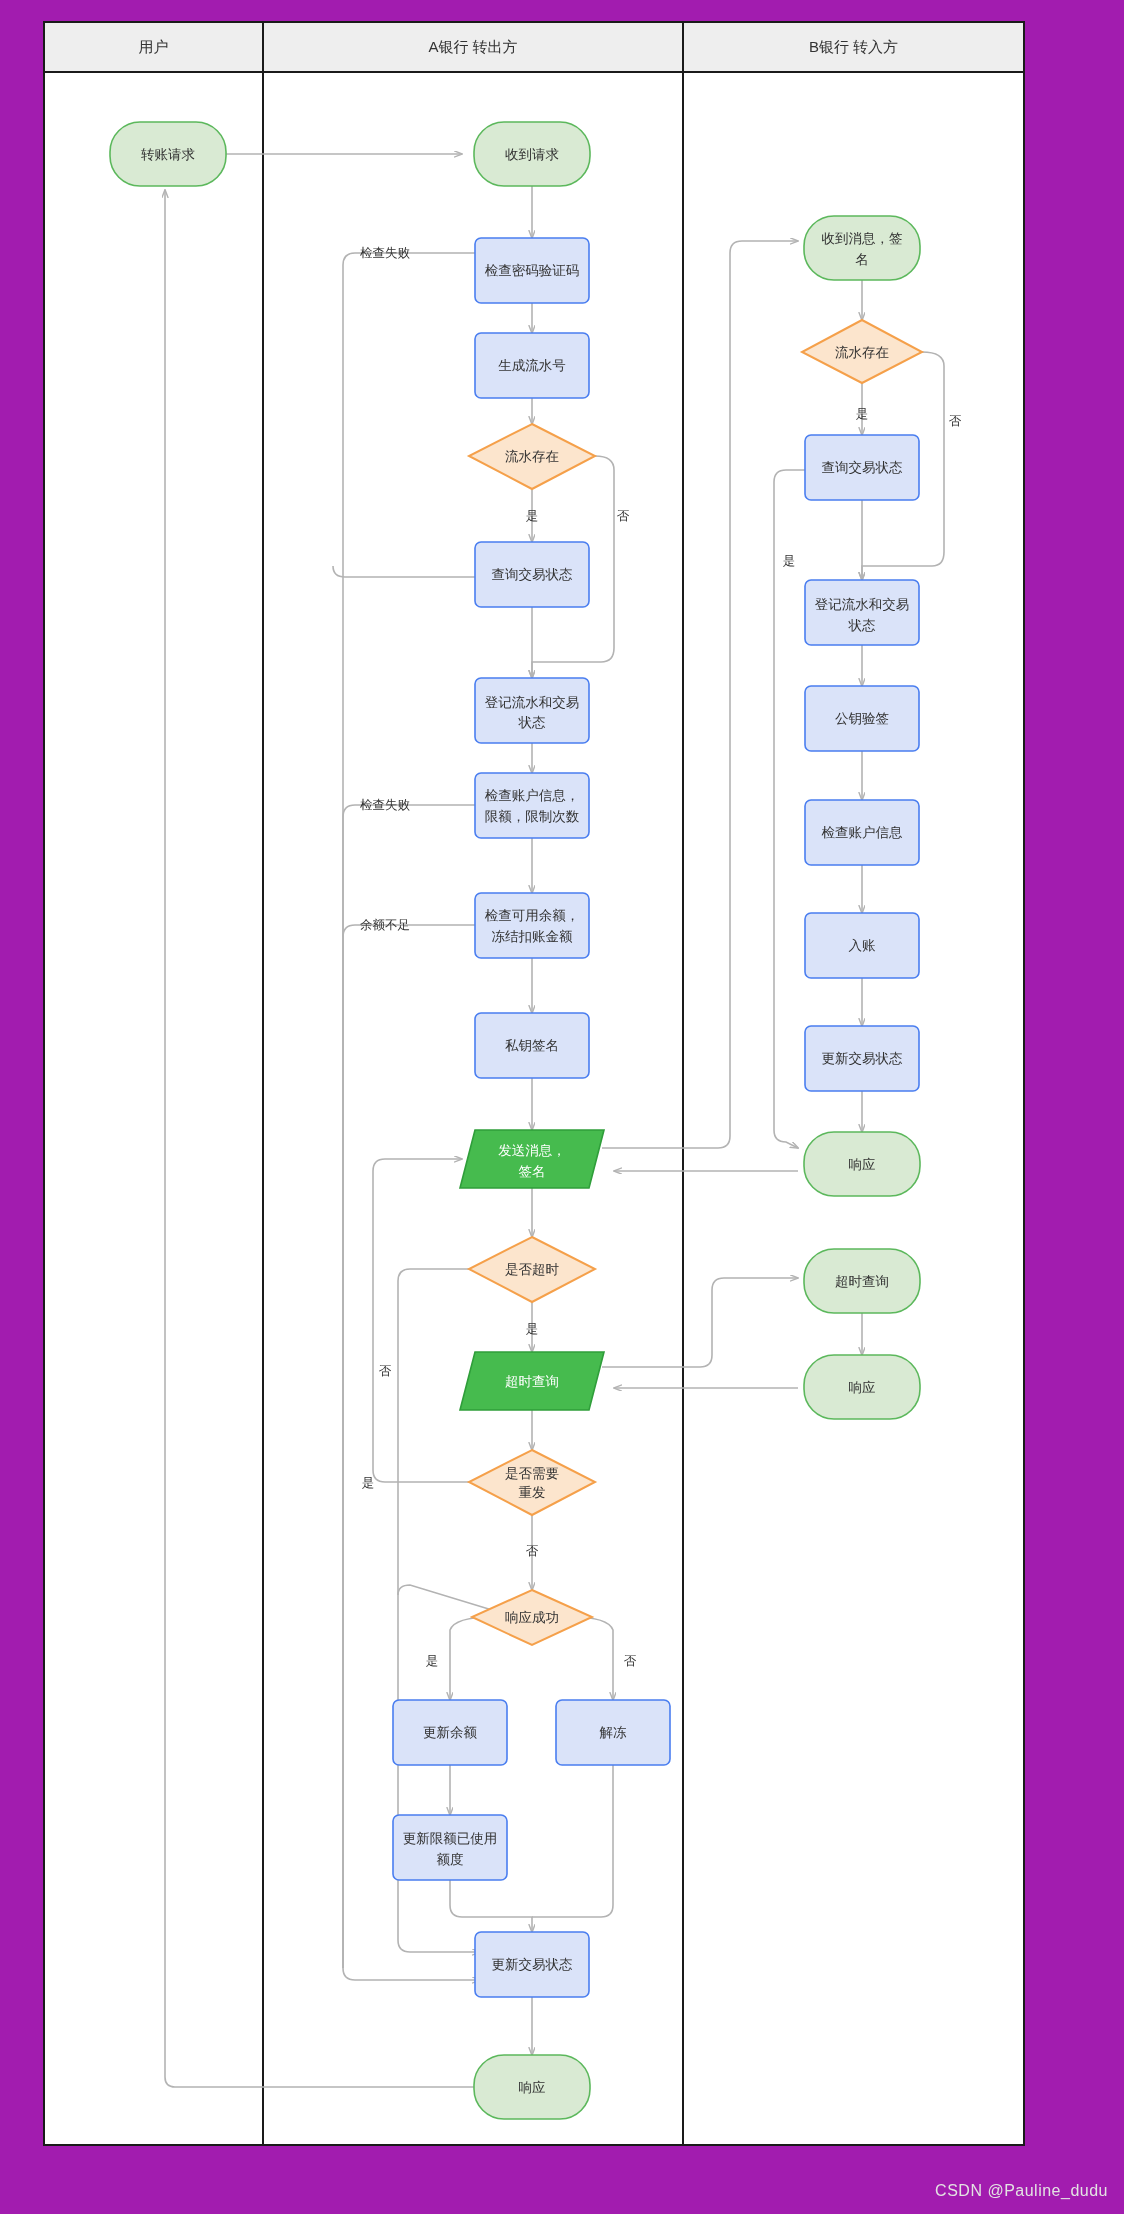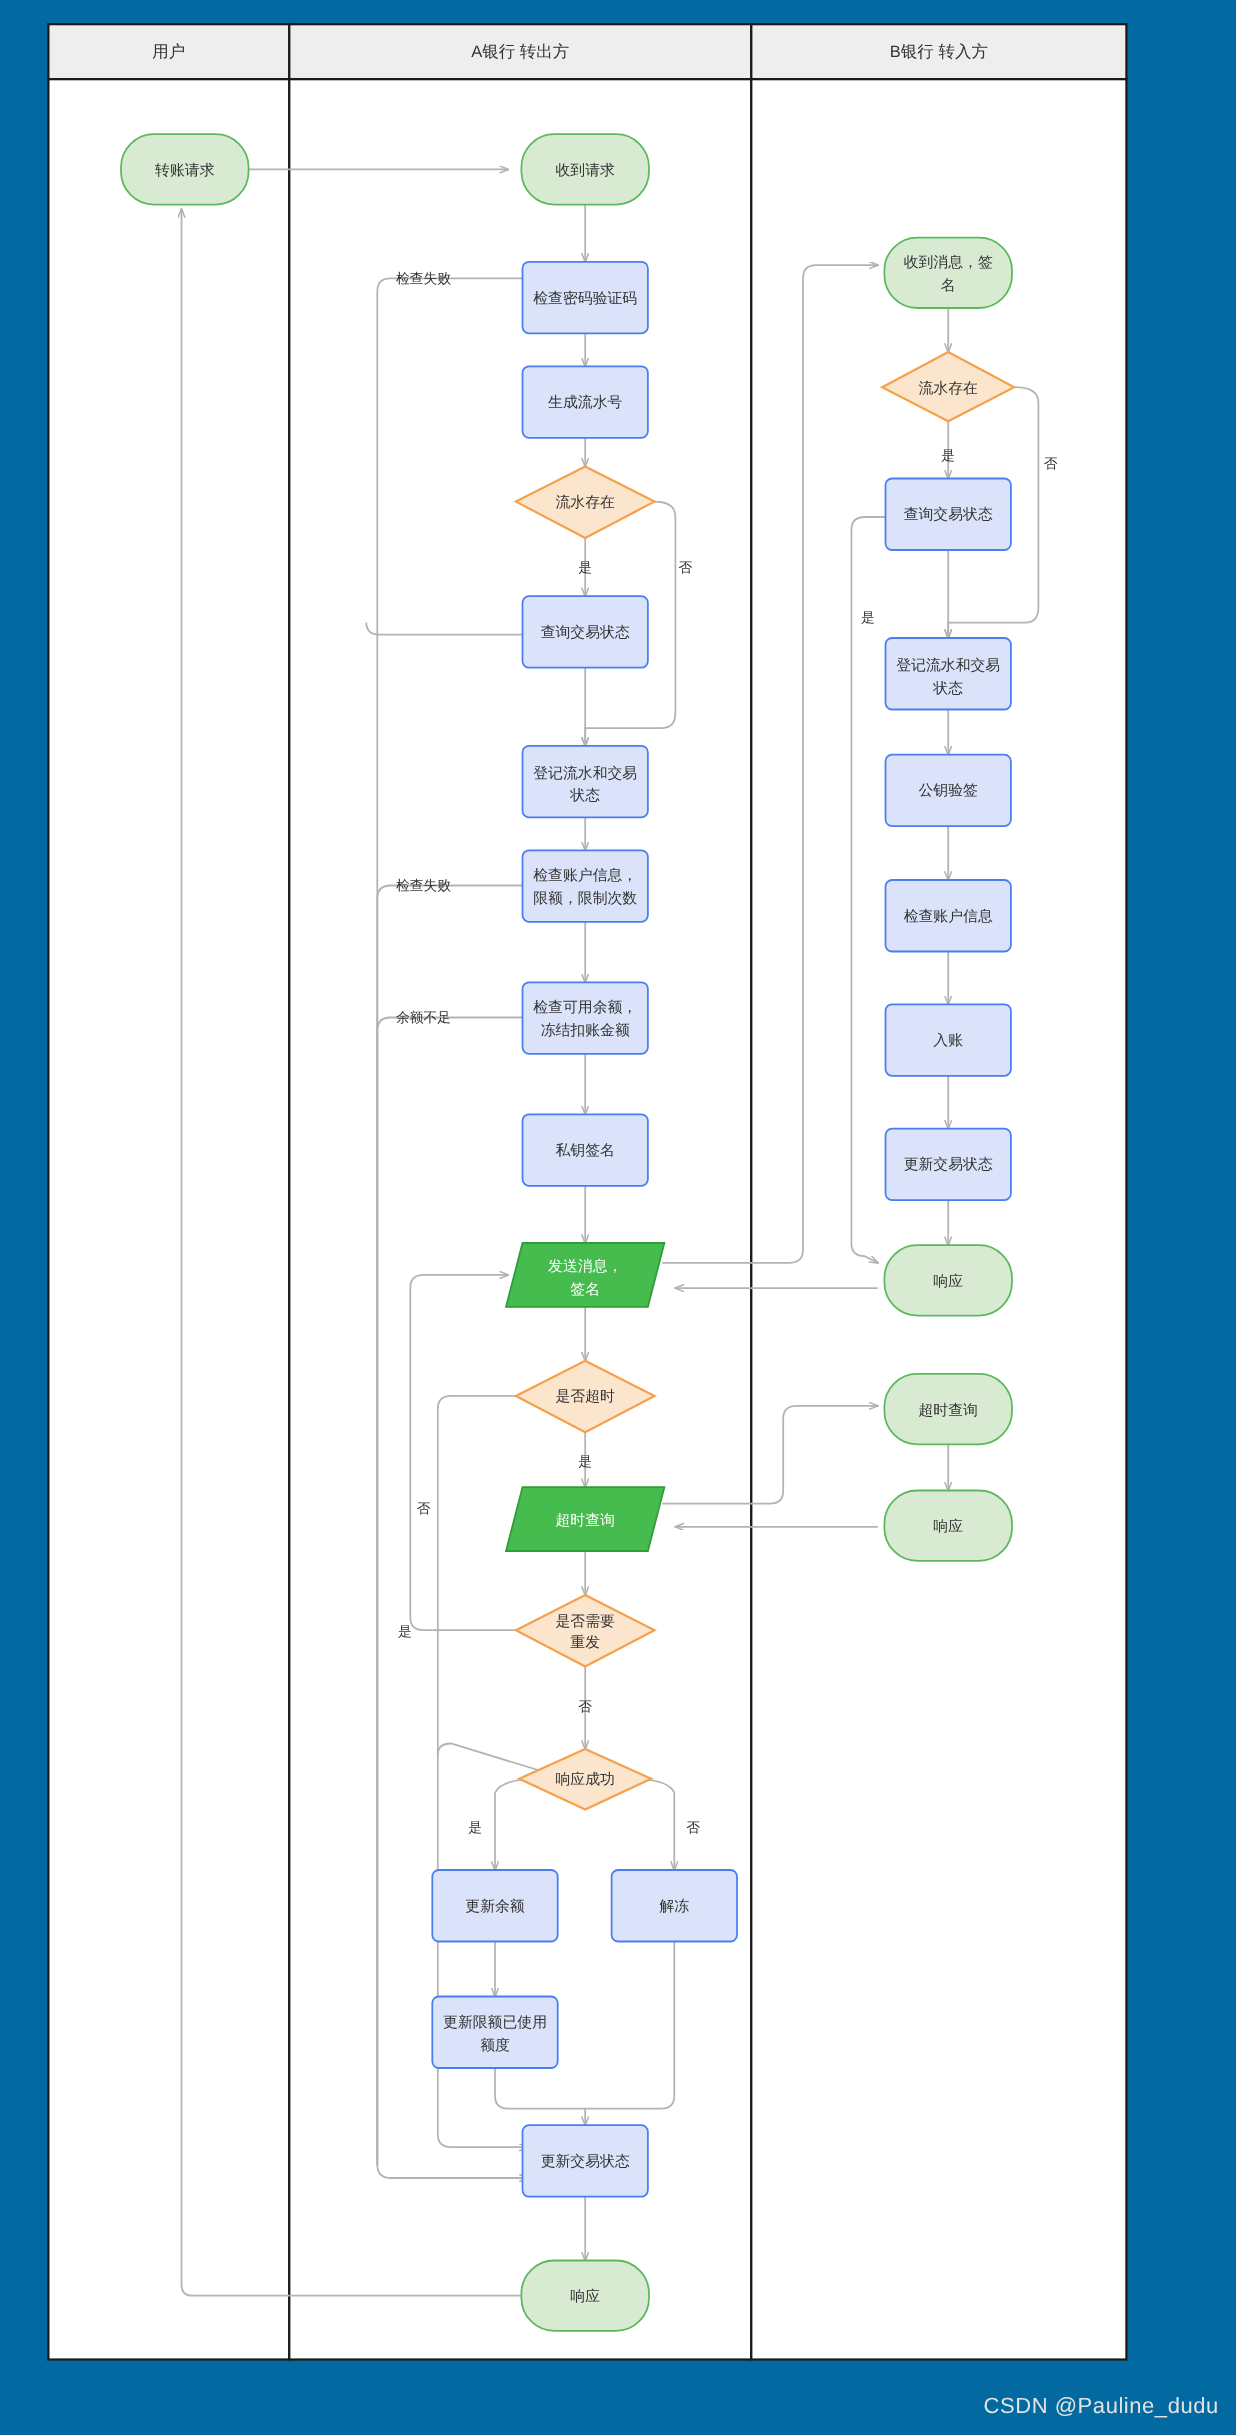--- a/index.html
+++ b/index.html
@@ -1,30 +1,30 @@
 <!DOCTYPE html>
 <html><head>
 <meta charset="utf-8">
 <style>
   html,body{margin:0;padding:0;background:#ffffff;}
   body{font-family:"Liberation Sans","DejaVu Sans",sans-serif;}
-  #page{position:relative;width:1124px;height:2214px;background:#0369a1;overflow:hidden;}
+  #page{position:relative;width:1124px;height:2214px;background:#a21caf;overflow:hidden;}
   svg#diagram{position:absolute;left:0;top:0;width:1124px;height:2214px;display:block;}
   .lane-header-rect{fill:#eeeeee;stroke:#1a1a1a;stroke-width:2;}
   .lane-body-rect{fill:#ffffff;stroke:#1a1a1a;stroke-width:2;}
   .lane-title{font-size:15px;fill:#333333;text-anchor:middle;dominant-baseline:middle;}
   .n-text{font-size:13.5px;fill:#333333;text-anchor:middle;}
   .edge{fill:none;stroke:#b3b3b3;stroke-width:1.6;}
   .edge-label{font-size:12.5px;fill:#333333;text-anchor:middle;}
   .shape-start{fill:#d9ead3;stroke:#5cb85c;stroke-width:1.6;}
   .shape-process{fill:#dae3f9;stroke:#4a7ef0;stroke-width:1.6;}
   .shape-decision{fill:#fce5cd;stroke:#f5a04a;stroke-width:2;}
   .shape-io{fill:#46bb4e;stroke:#2f9e3a;stroke-width:1.6;}
   .io-text{font-size:13.5px;fill:#ffffff;text-anchor:middle;}
-  .watermark{position:absolute;right:16px;bottom:14px;font-size:20px;color:#e3e3e3;
+  .watermark{position:absolute;right:16px;bottom:14px;font-size:16px;color:#e3e3e3;
              font-family:"Liberation Sans",sans-serif;letter-spacing:.5px;white-space:nowrap;}
 </style>
 </head>
 <body>
 
 <div id="page">
 
 <svg id="diagram" viewBox="0 0 1124 2214">
   <defs>
     <marker id="arw" markerWidth="9" markerHeight="9" refX="8" refY="3.2" orient="auto" markerUnits="userSpaceOnUse">

